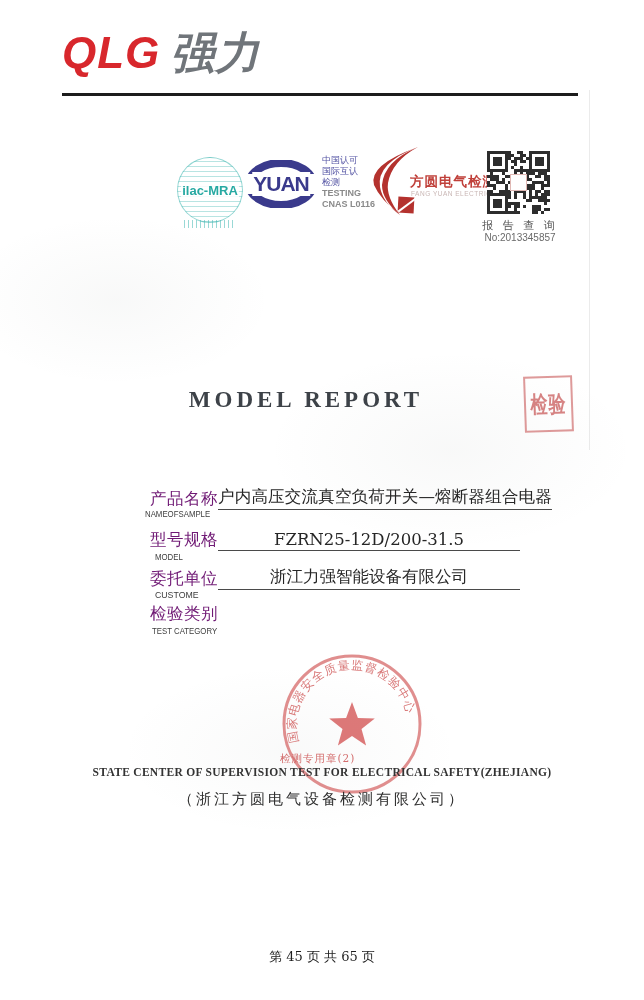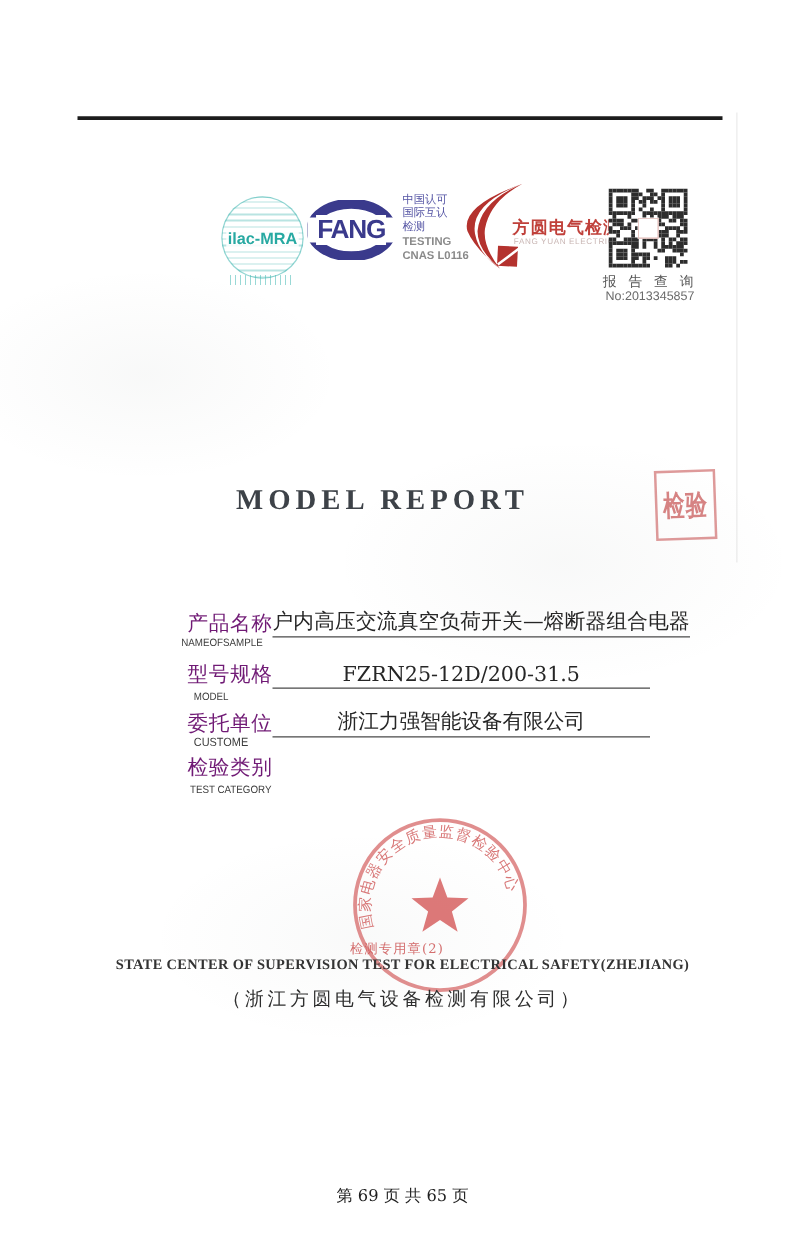--- a/index.html
+++ b/index.html
@@ -84,33 +84,36 @@
   .footer{position:absolute;left:0;top:948px;width:644px;text-align:center;font-size:13px;
     color:#1f1f1f;}
   .edge{position:absolute;left:589px;top:90px;width:1px;height:360px;background:rgba(0,0,0,.08);}
 </style>
 </head>
 <body>
 
 <div class="page">
   <div class="tex"></div>
 
+  <div class="logo">
+    <span class="qlg">QLG</span><span class="ql2">强力</span>
+  </div>
   <div class="hline"></div>
 
 
   <div class="ilac">
     <span>ilac-MRA</span>
   </div>
 
   <div class="cnas">
     <svg width="70" height="48" viewBox="0 0 70 48">
       <ellipse cx="35" cy="24" rx="32" ry="21" fill="none" stroke="#3a3a8c" stroke-width="8"></ellipse>
       <rect x="0" y="14" width="70" height="20" fill="#fff"></rect>
     </svg>
-    <span>FANG</span>
+    <span>YUAN</span>
   </div>
   <div class="cnasTxt">
     <div>中国认可</div>
     <div>国际互认</div>
     <div>检测</div>
     <div class="en">TESTING</div>
     <div class="en">CNAS L0116</div>
   </div>
 
   <div class="fy">
@@ -414,14 +417,14 @@
     </text>
     <polygon points="0,-24 5.9,-8.1 22.8,-7.4 9.5,3.1 14.1,19.4 0,10 -14.1,19.4 -9.5,3.1 -22.8,-7.4 -5.9,-8.1" transform="translate(72,74)" fill="rgba(208,70,70,.85)"></polygon>
   </svg>
   <div class="stampSub">检测专用章(2)</div>
 
   <div class="orgEn">STATE CENTER OF SUPERVISION TEST FOR ELECTRICAL SAFETY(ZHEJIANG)</div>
   <div class="orgSub">（浙江方圆电气设备检测有限公司）</div>
 
   <div class="edge"></div>
 
-  <div class="footer">第 69 页 共 65 页</div>
+  <div class="footer">第 45 页 共 65 页</div>
 </div>
 
 </body></html>

